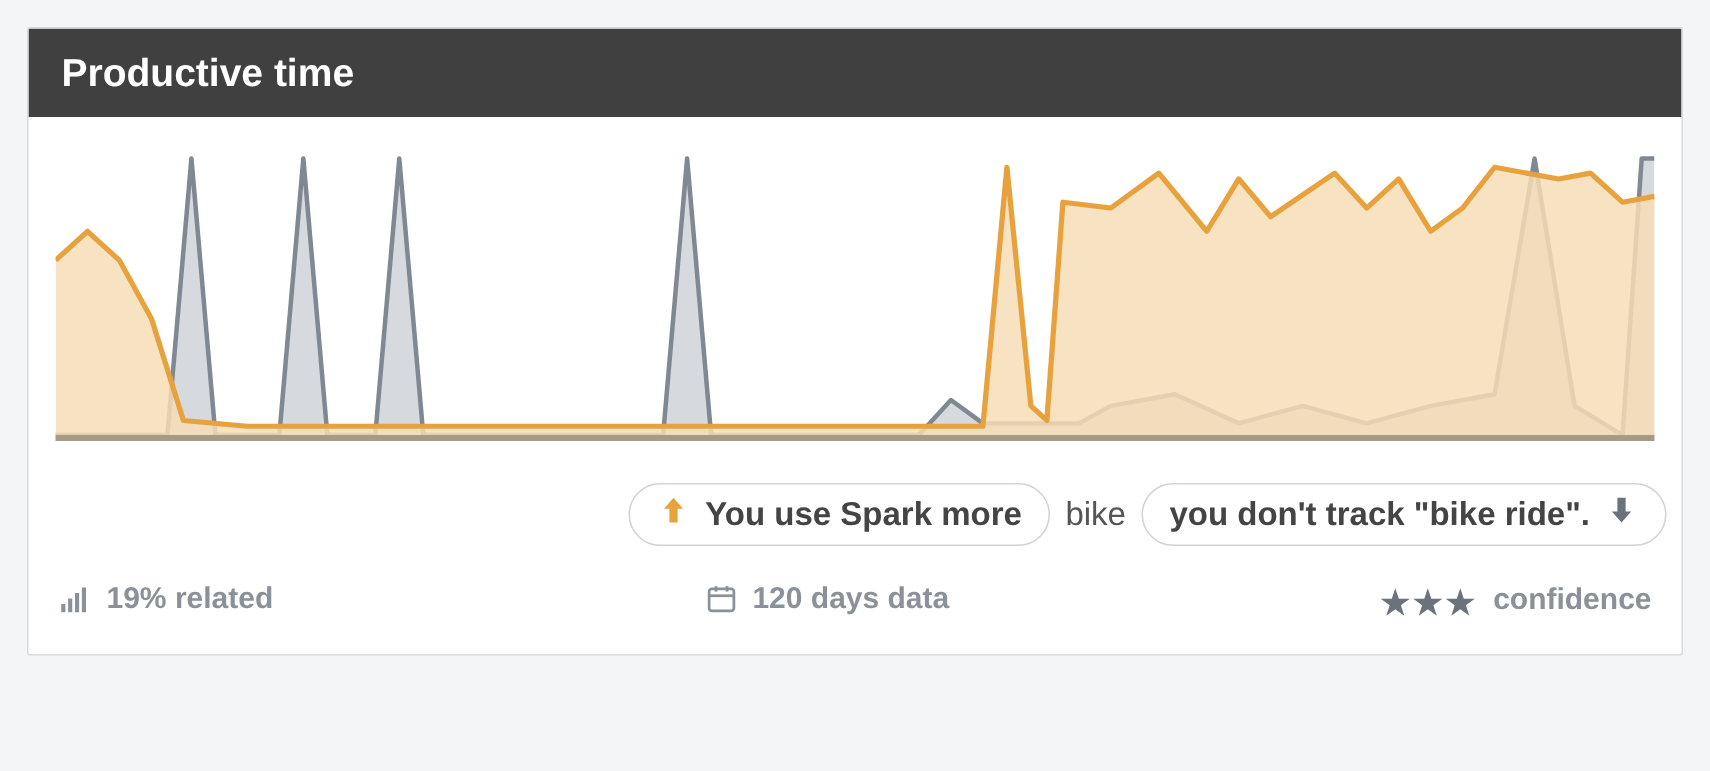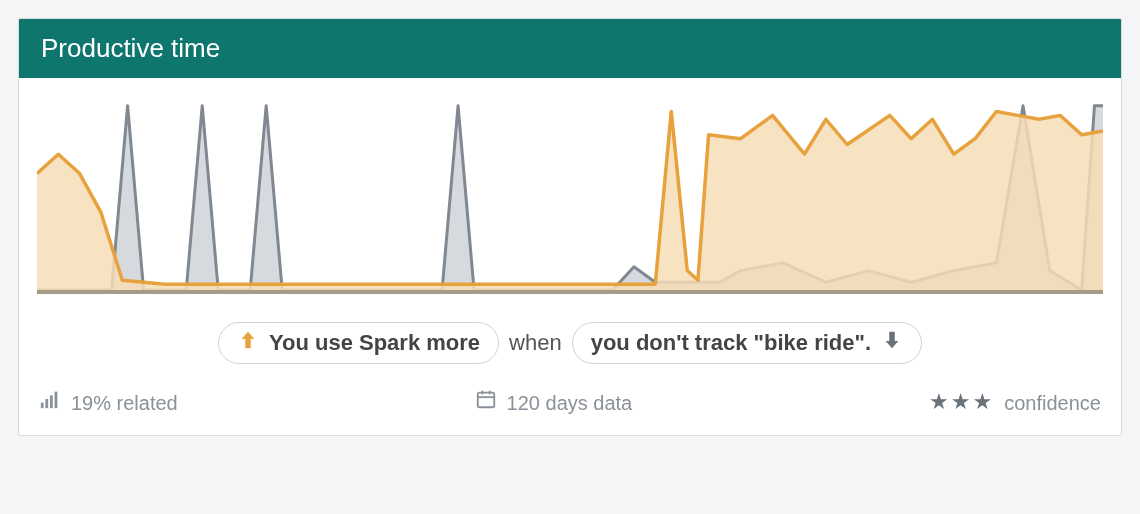--- a/index.html
+++ b/index.html
@@ -8,38 +8,38 @@
       background: #f4f5f6;
       padding: 18px;
     }
     .card {
       background: #fff;
       border: 1px solid #d8dbde;
       border-radius: 2px;
       overflow: hidden;
     }
     .card-header {
-      background: #0f766e;
+      background: #404040;
       color: #fff;
       font-size: 26px;
-      font-weight: 400;
+      font-weight: 700;
       padding: 14px 22px;
     }
     .chart-wrap {
       padding: 18px 18px 4px 18px;
     }
     .chart {
       position: relative;
       height: 198px;
       border-bottom: 4px solid #a79a87;
     }
     .chart svg { position:absolute; left:0; top:0; width:100%; height:100%; }
     .insight-row {
       display: flex;
-      justify-content: center;
+      justify-content: flex-end;
       align-items: center;
       gap: 10px;
       padding: 24px 10px 18px;
       flex-wrap: wrap;
     }
     .pill {
       border: 1px solid #cfd3d7;
       border-radius: 999px;
       padding: 6px 18px;
       display: inline-flex;
@@ -56,21 +56,21 @@
     .arrow-up { color: #e7a33e; }
     .arrow-down { color: #6a727b; }
     .footer-row {
       display: flex;
       justify-content: space-between;
       align-items: center;
       padding: 6px 20px 20px;
       color: #8a9199;
       font-size: 20px;
     }
-    .footer-item { display:flex; align-items:flex-end; gap:10px; }
+    .footer-item { display:flex; align-items:flex-start; gap:10px;font-weight:bold; }
     .stars { color: #6a727b; letter-spacing: 2px; font-size: 22px; }
   </style>
 </head>
 <body>
 
 <div class="card">
   <div class="card-header">
     <span>Productive time</span>
   </div>
 
@@ -87,21 +87,21 @@
 
   <div class="insight-row">
     <span class="pill">
       <span class="arrow-up">
         <svg width="22" height="22" viewBox="0 0 24 24" fill="currentColor">
             <path d="M12 3l7 8h-4v10h-6V11H5z"></path>
           </svg>
       </span>
       <span>You use Spark more</span>
     </span>
-    <span class="connector">when</span>
+    <span class="connector">bike</span>
     <span class="pill">
       <span>you don't track "bike ride".</span>
       <span class="arrow-down">
         <svg width="22" height="22" viewBox="0 0 24 24" fill="currentColor">
             <path d="M12 21l-7-8h4V3h6v10h4z"></path>
           </svg>
       </span>
     </span>
   </div>
 

